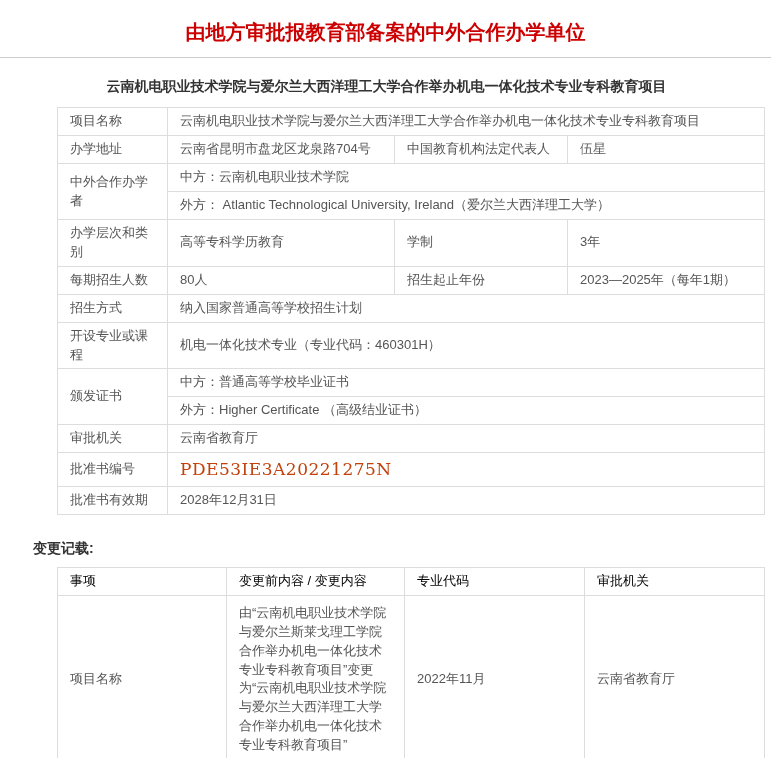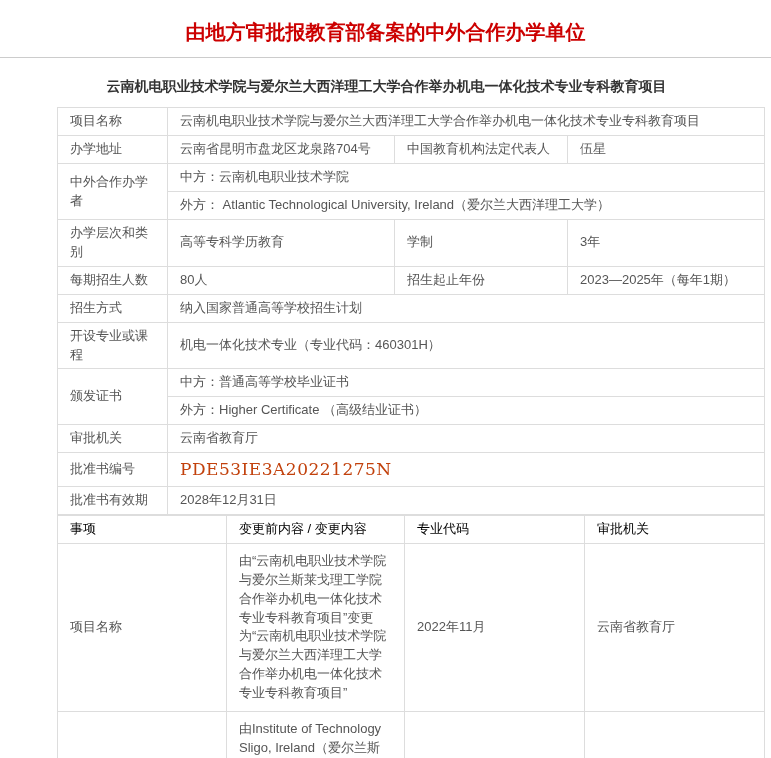--- a/index.html
+++ b/index.html
@@ -151,20 +151,21 @@
         <td>批准书编号</td>
         <td colspan="3" class="approval-no">PDE53IE3A20221275N</td>
       </tr>
       <tr>
         <td>批准书有效期</td>
         <td colspan="3">2028年12月31日</td>
       </tr>
     </tbody>
   </table>
 
+  <h3 class="changes-title">变更记载:</h3>
 
   <table class="changes-table">
     <colgroup>
       <col style="width:169px">
         <col style="width:178px">
         <col style="width:180px">
         <col style="width:180px">
     </colgroup>
     <thead>
       <tr>

